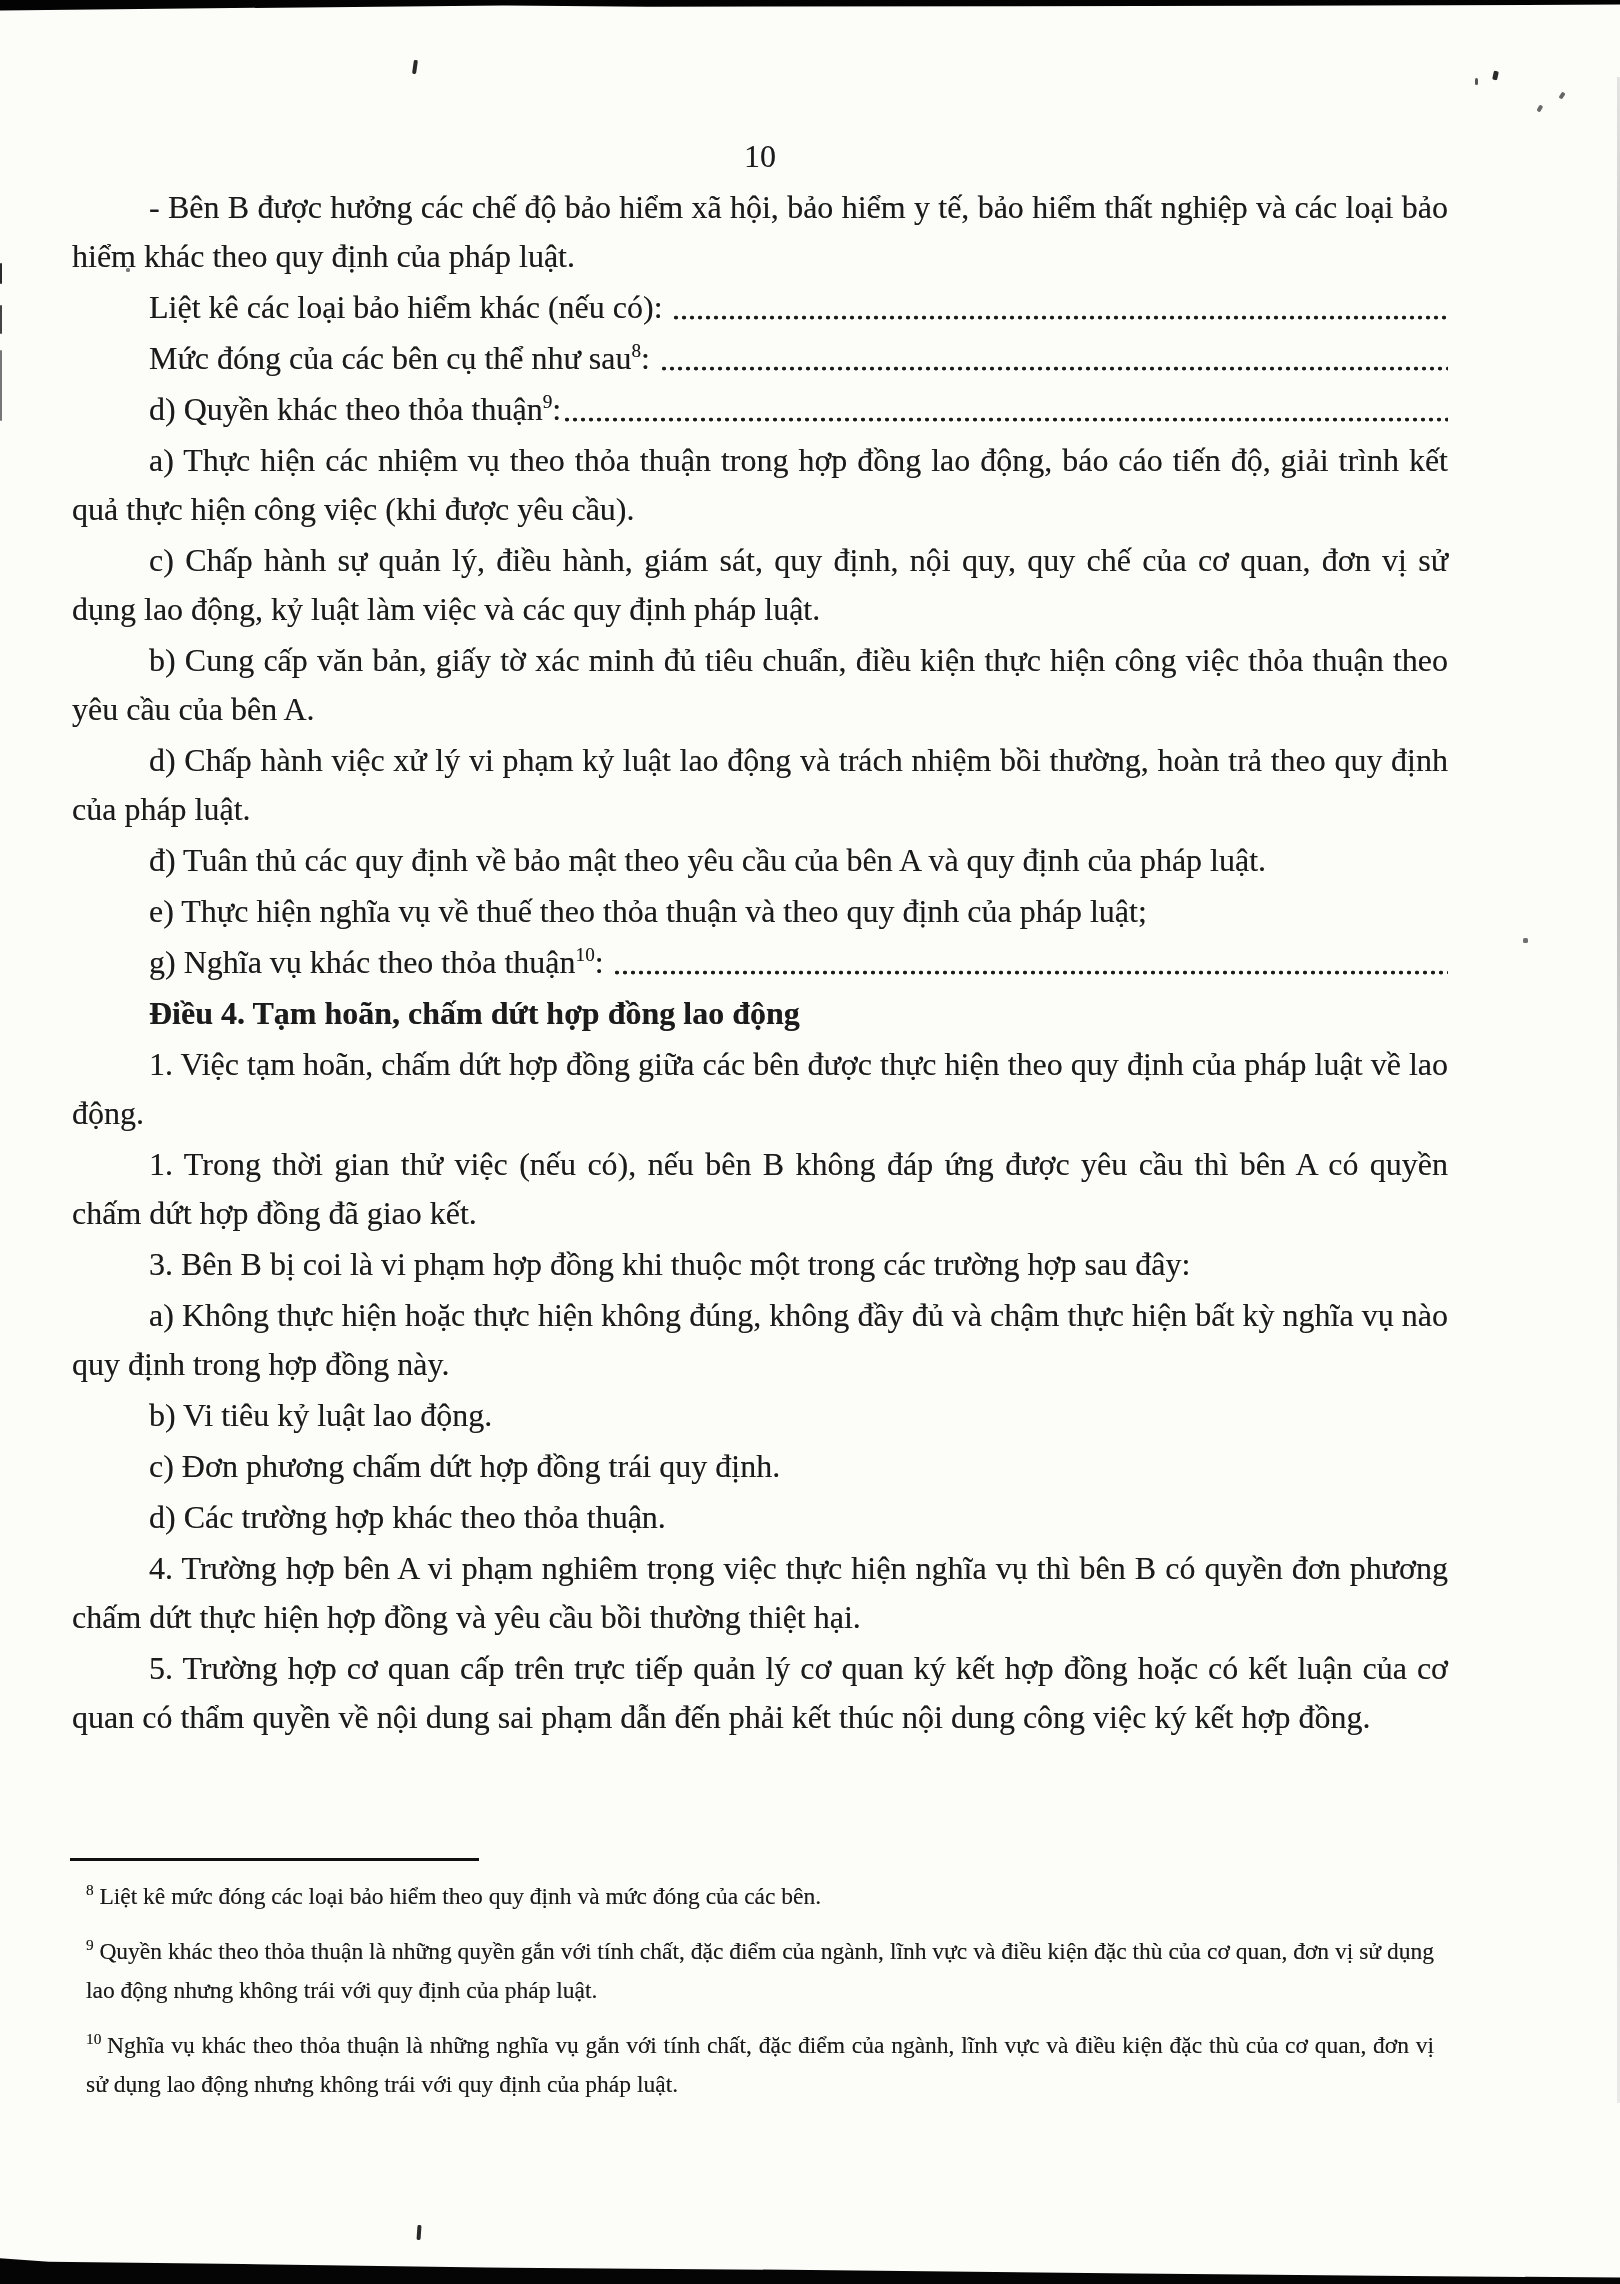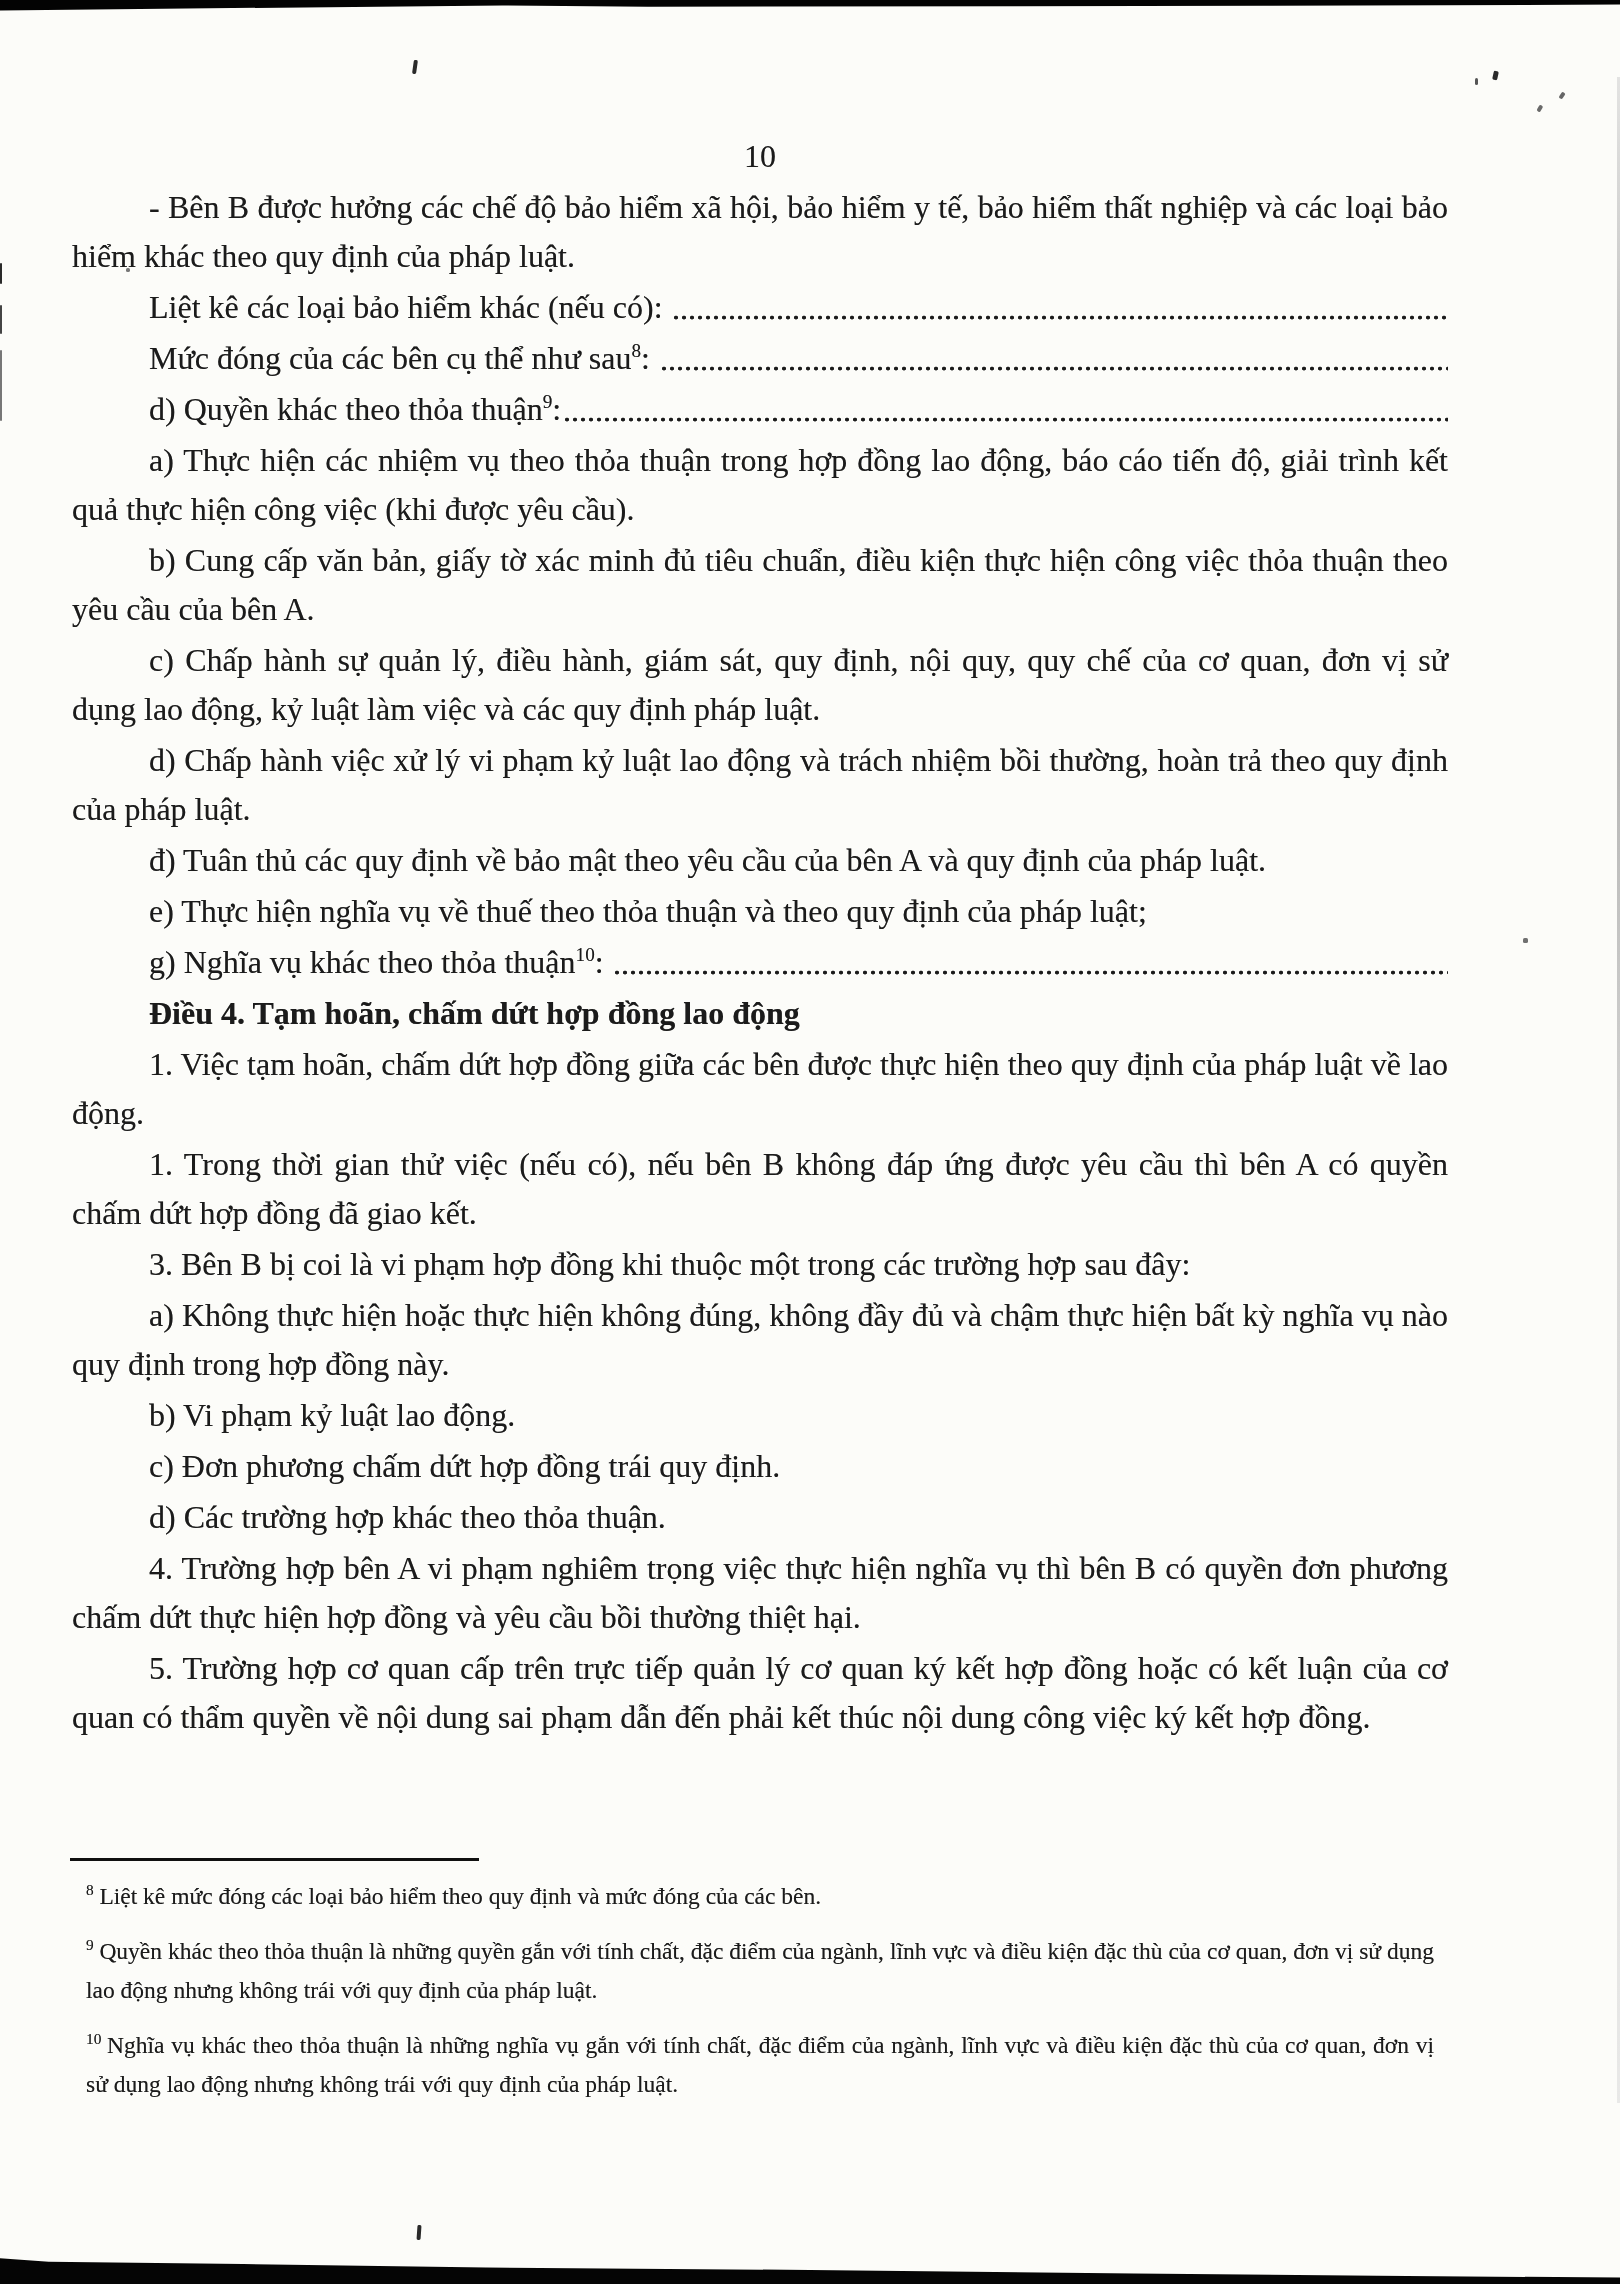--- a/index.html
+++ b/index.html
@@ -94,35 +94,35 @@
         </p>
         <p class="para leader">
           <span class="runs">Mức đóng của các bên cụ thể như sau<sup>8</sup>: </span>
           <span class="dots"></span>
         </p>
         <p class="para leader">
           <span class="runs">d) Quyền khác theo thỏa thuận<sup>9</sup>:</span>
           <span class="dots"></span>
         </p>
         <p class="para"><span class="runs">a) Thực hiện các nhiệm vụ theo thỏa thuận trong hợp đồng lao động, báo cáo tiến độ, giải trình kết quả thực hiện công việc (khi được yêu cầu).</span></p>
+        <p class="para"><span class="runs">c) Chấp hành sự quản lý, điều hành, giám sát, quy định, nội quy, quy chế của cơ quan, đơn vị sử dụng lao động, kỷ luật làm việc và các quy định pháp luật.</span></p>
         <p class="para"><span class="runs">b) Cung cấp văn bản, giấy tờ xác minh đủ tiêu chuẩn, điều kiện thực hiện công việc thỏa thuận theo yêu cầu của bên A.</span></p>
-        <p class="para"><span class="runs">c) Chấp hành sự quản lý, điều hành, giám sát, quy định, nội quy, quy chế của cơ quan, đơn vị sử dụng lao động, kỷ luật làm việc và các quy định pháp luật.</span></p>
         <p class="para"><span class="runs">d) Chấp hành việc xử lý vi phạm kỷ luật lao động và trách nhiệm bồi thường, hoàn trả theo quy định của pháp luật.</span></p>
         <p class="para"><span class="runs">đ) Tuân thủ các quy định về bảo mật theo yêu cầu của bên A và quy định của pháp luật.</span></p>
         <p class="para"><span class="runs">e) Thực hiện nghĩa vụ về thuế theo thỏa thuận và theo quy định của pháp luật;</span></p>
         <p class="para leader">
           <span class="runs">g) Nghĩa vụ khác theo thỏa thuận<sup>10</sup>: </span>
           <span class="dots"></span>
         </p>
         <p class="para bold"><span class="runs">Điều 4. Tạm hoãn, chấm dứt hợp đồng lao động</span></p>
         <p class="para"><span class="runs">1. Việc tạm hoãn, chấm dứt hợp đồng giữa các bên được thực hiện theo quy định của pháp luật về lao động.</span></p>
         <p class="para"><span class="runs">1. Trong thời gian thử việc (nếu có), nếu bên B không đáp ứng được yêu cầu thì bên A có quyền chấm dứt hợp đồng đã giao kết.</span></p>
         <p class="para"><span class="runs">3. Bên B bị coi là vi phạm hợp đồng khi thuộc một trong các trường hợp sau đây:</span></p>
         <p class="para"><span class="runs">a) Không thực hiện hoặc thực hiện không đúng, không đầy đủ và chậm thực hiện bất kỳ nghĩa vụ nào quy định trong hợp đồng này.</span></p>
-        <p class="para"><span class="runs">b) Vi phạm kỷ luật lao động.</span></p>
+        <p class="para"><span class="runs">b) Vi tiêu kỷ luật lao động.</span></p>
         <p class="para"><span class="runs">c) Đơn phương chấm dứt hợp đồng trái quy định.</span></p>
         <p class="para"><span class="runs">d) Các trường hợp khác theo thỏa thuận.</span></p>
         <p class="para"><span class="runs">4. Trường hợp bên A vi phạm nghiêm trọng việc thực hiện nghĩa vụ thì bên B có quyền đơn phương chấm dứt thực hiện hợp đồng và yêu cầu bồi thường thiệt hại.</span></p>
         <p class="para"><span class="runs">5. Trường hợp cơ quan cấp trên trực tiếp quản lý cơ quan ký kết hợp đồng hoặc có kết luận của cơ quan có thẩm quyền về nội dung sai phạm dẫn đến phải kết thúc nội dung công việc ký kết hợp đồng.</span></p>
       </div>
     <div class="fn-divider"></div>
     <div class="footnotes">
         <p class="footnote"><sup>8</sup>Liệt kê mức đóng các loại bảo hiểm theo quy định và mức đóng của các bên.</p>
         <p class="footnote"><sup>9</sup>Quyền khác theo thỏa thuận là những quyền gắn với tính chất, đặc điểm của ngành, lĩnh vực và điều kiện đặc thù của cơ quan, đơn vị sử dụng lao động nhưng không trái với quy định của pháp luật.</p>
         <p class="footnote"><sup>10</sup>Nghĩa vụ khác theo thỏa thuận là những nghĩa vụ gắn với tính chất, đặc điểm của ngành, lĩnh vực và điều kiện đặc thù của cơ quan, đơn vị sử dụng lao động nhưng không trái với quy định của pháp luật.</p>

